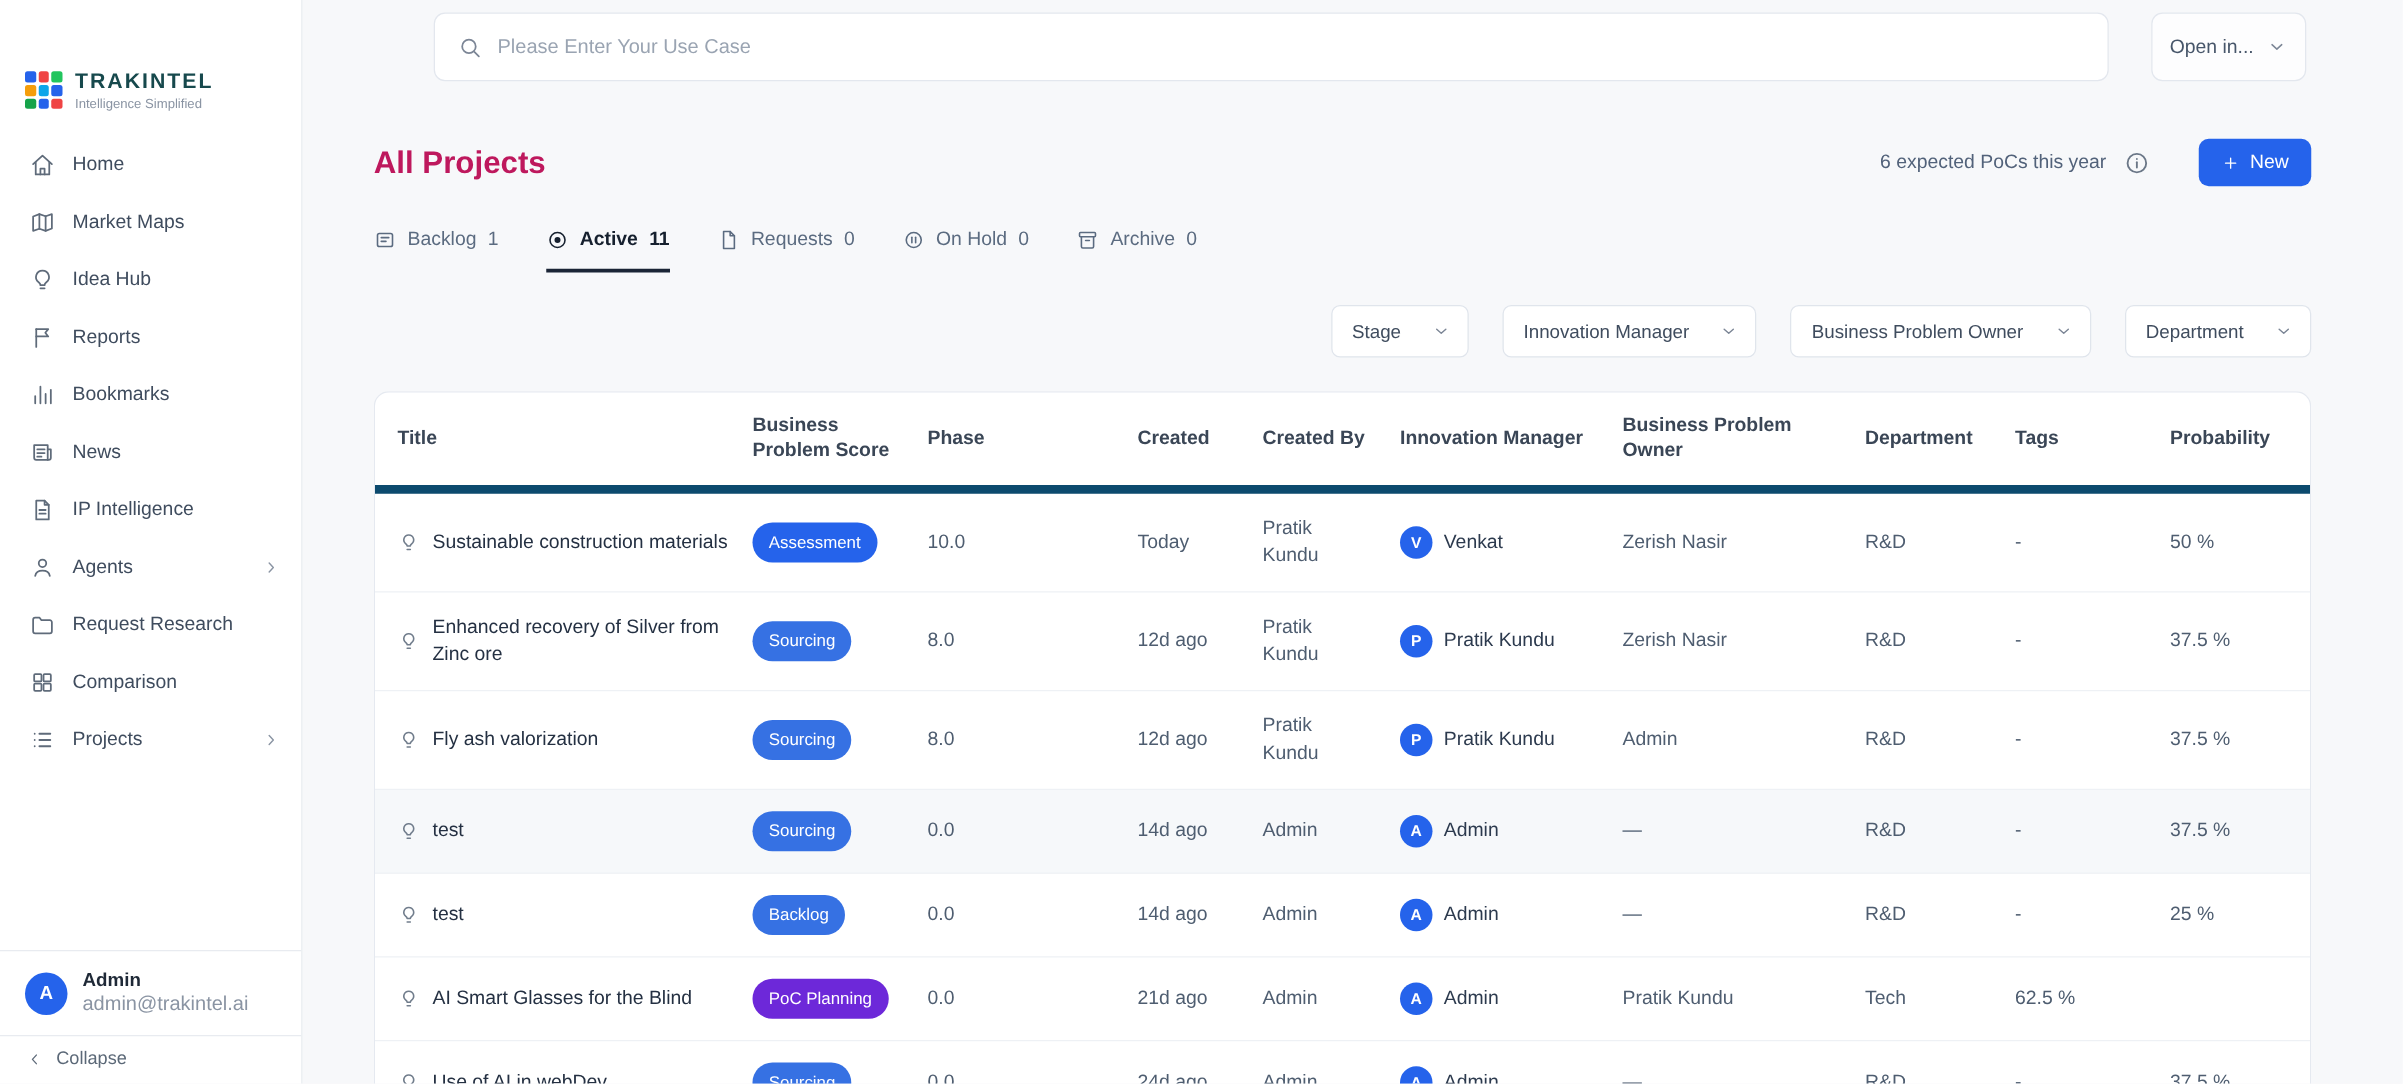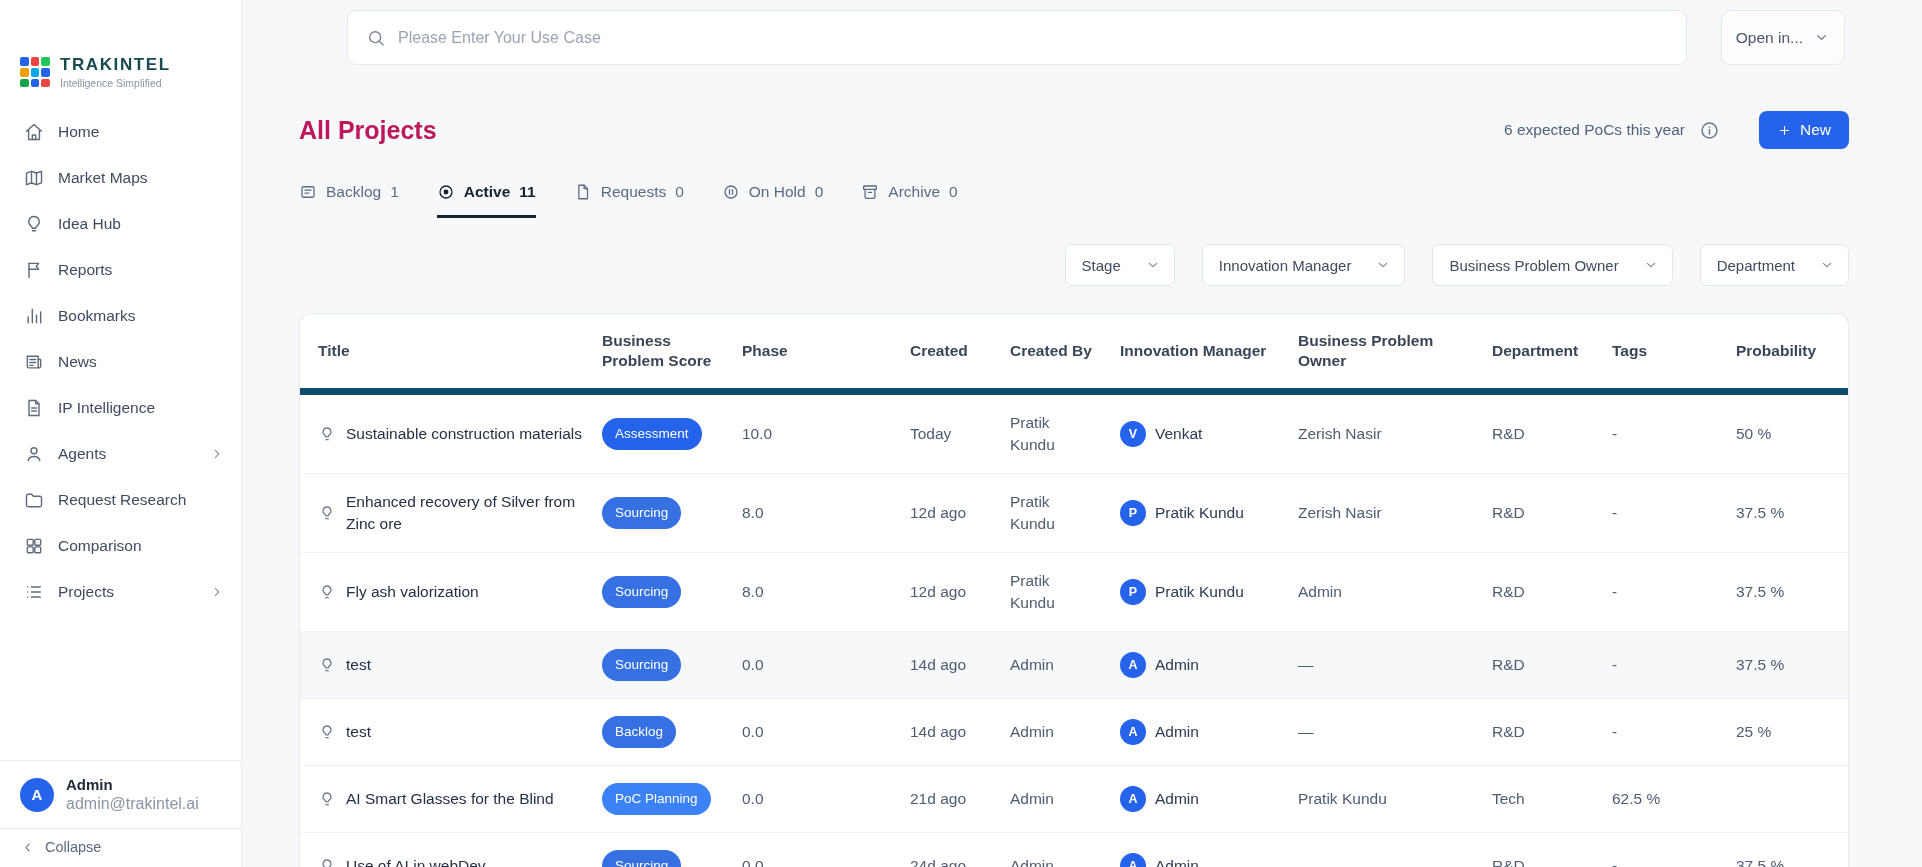--- a/index.html
+++ b/index.html
@@ -566,21 +566,21 @@
             <div class="td title-cell">
               <span class="icn">
                 <svg viewBox="0 0 24 24" fill="none" stroke="currentColor" stroke-width="1.7" stroke-linecap="round" stroke-linejoin="round">
                   <path d="M12 4a5.2 5.2 0 0 0-3.1 9.4c.7.6 1.4 1.4 1.4 2.3h3.4c0-.9.7-1.7 1.4-2.3A5.2 5.2 0 0 0 12 4z"></path>
                   <path d="M10.3 19.5h3.4"></path>
                 </svg>
               </span>
               <span>AI Smart Glasses for the Blind</span>
             </div>
             <div class="td">
-              <span class="badge" style="background-color: #3b82f6;">PoC Planning</span>
+              <span class="badge" style="background-color: #6d28d9;">PoC Planning</span>
             </div>
             <div class="td">0.0</div>
             <div class="td">21d ago</div>
             <div class="td createdby">Admin</div>
             <div class="td mgr-cell">
               <span class="mgr-avatar">A</span>
               <span class="mgr-name">Admin</span>
             </div>
             <div class="td">Pratik Kundu</div>
             <div class="td">Tech</div>

